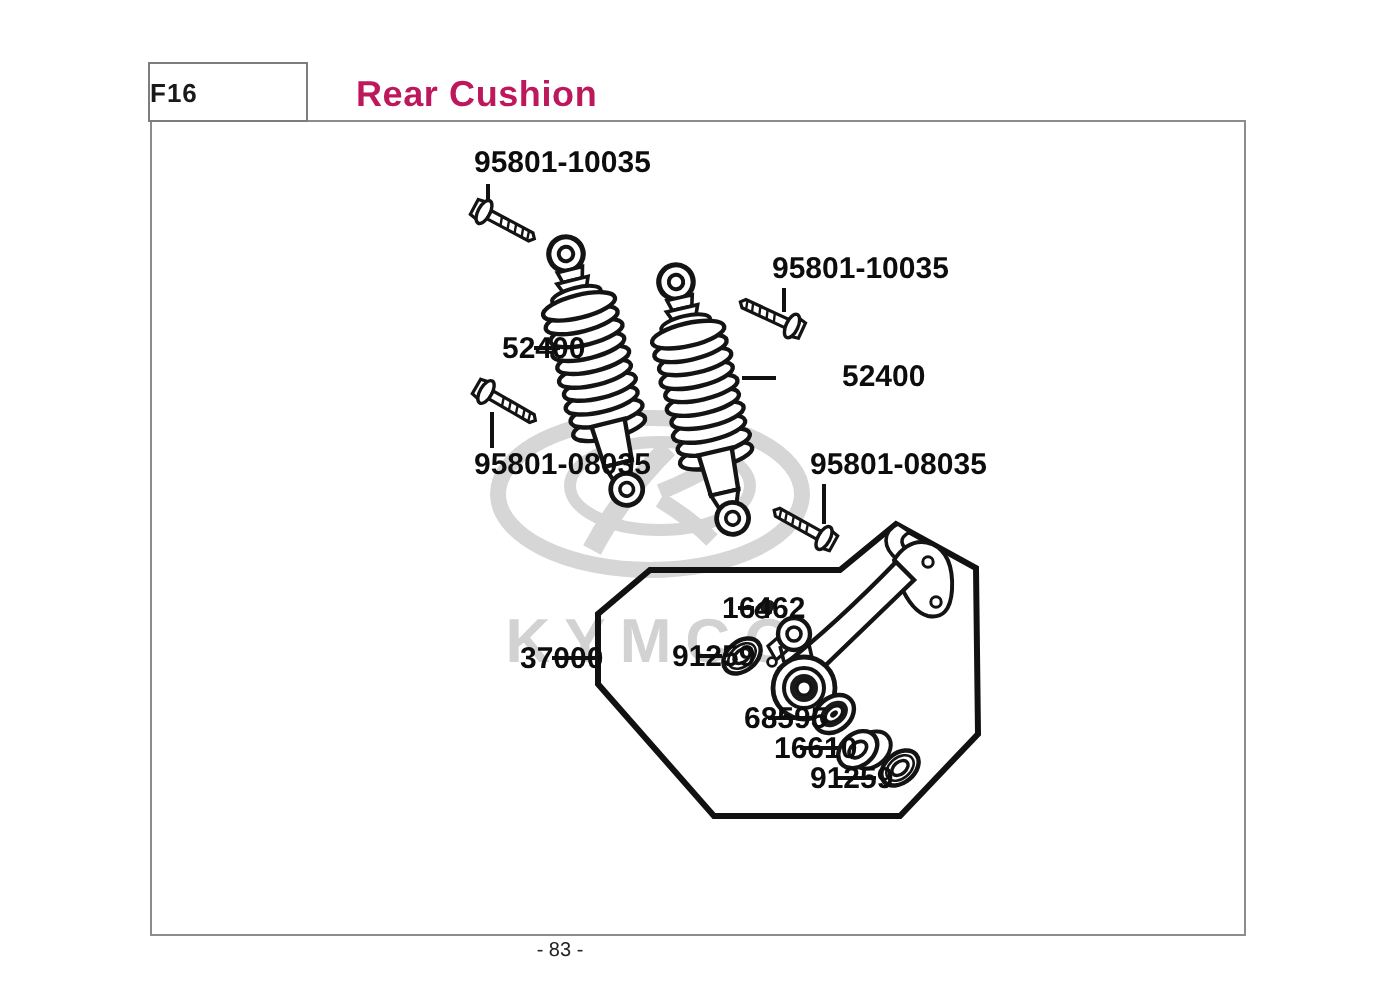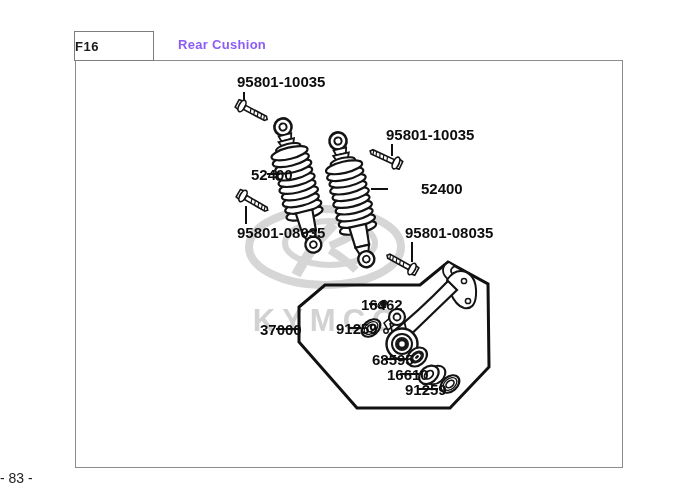--- a/index.html
+++ b/index.html
@@ -12,25 +12,25 @@
     border:1.5px solid #8c8c8c;box-sizing:border-box;background:transparent;
   }
   .code-box{
     position:absolute;left:74px;top:31px;width:80px;height:30px;
     border:1px solid #7d7d7d;box-sizing:border-box;background:#fff;
     display:flex;align-items:center;justify-content:flex-start;
     font-size:13px;font-weight:bold;color:#1a1a1a;letter-spacing:.5px;
   }
   .page-title{
     position:absolute;left:178px;top:37px;height:18px;
-    font-size:13px;font-weight:bold;color:#8b5cf6;letter-spacing:.3px;
+    font-size:18px;font-weight:bold;color:#be185d;letter-spacing:.3px;
   }
   .footer{
-    position:absolute;left:0;top:470px;width:560px;text-align:left;
-    font-size:14px;color:#222;font-weight:normal;
+    position:absolute;left:0;top:470px;width:560px;text-align:center;
+    font-size:10px;color:#222;font-weight:normal;
   }
   svg.art{position:absolute;left:0;top:0;}
   .lbl{
     position:absolute;font-size:15px;font-weight:bold;color:#0d0d0d;
     white-space:nowrap;line-height:15px;letter-spacing:0;margin-left:30px;
   }
 </style>
 </head>
 <body>
 

